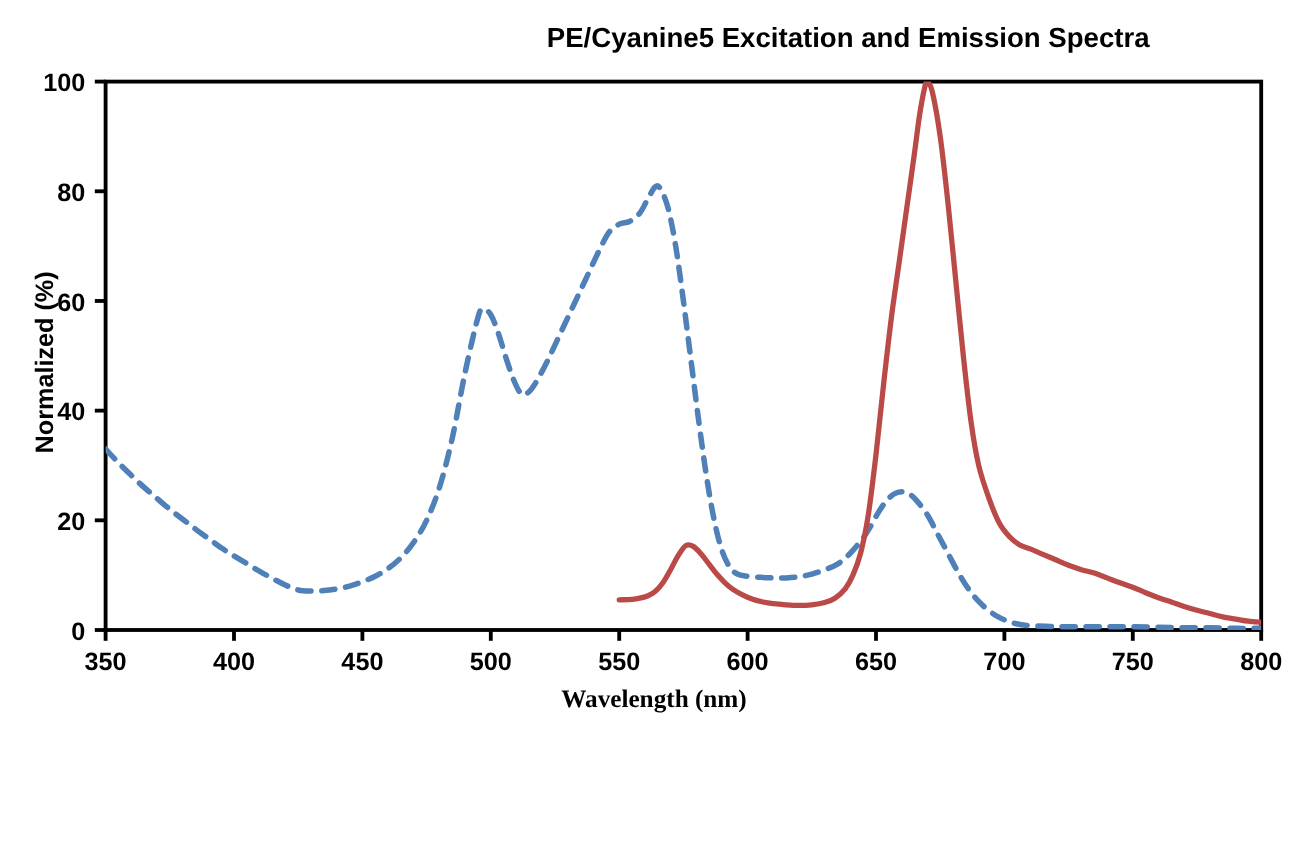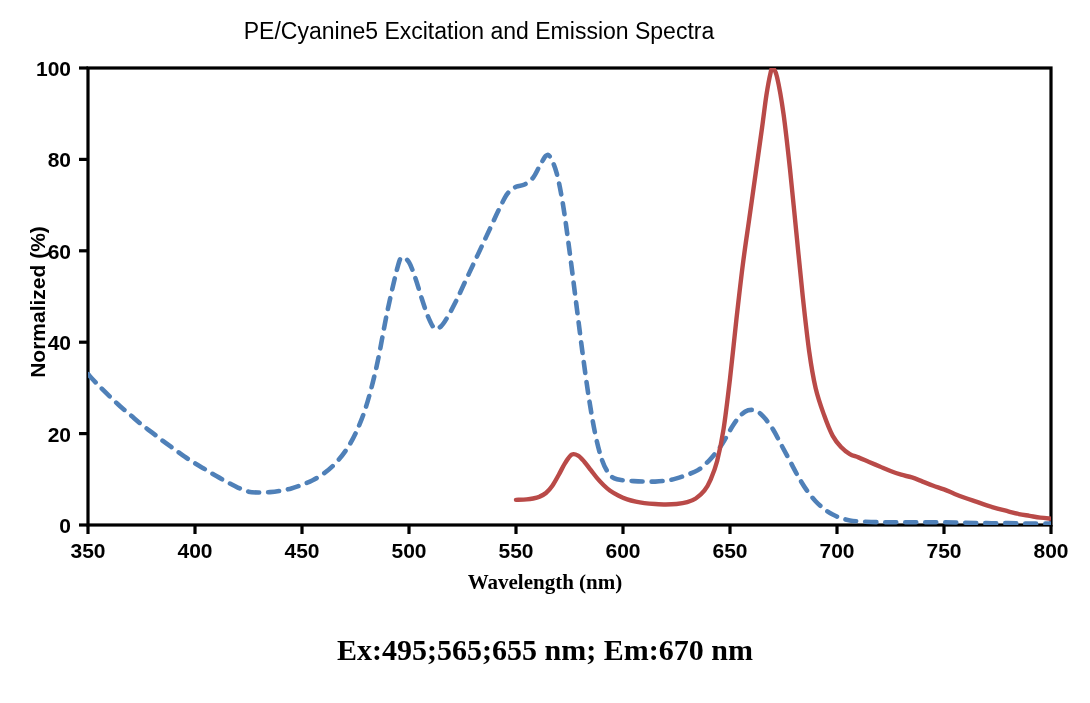--- a/index.html
+++ b/index.html
@@ -18,24 +18,24 @@
     position: absolute;
     left: 0; top: 0;
     width: 1090px;
     height: 703px;
   }
   .chart-title {
     position: absolute;
     left: 0;
     top: 18px;
     width: 958px;
-    text-align: center;
+    text-align: right;
     font-family: "Liberation Sans", sans-serif;
     font-size: 23px;
-    font-weight: normal;
+    font-weight: bold;
     color: #000000;
     letter-spacing: 0px;
   }
   .chart-caption {
     position: absolute;
     left: 0;
     top: 633px;
     width: 1090px;
     text-align: center;
     font-family: "Liberation Serif", serif;
@@ -132,15 +132,14 @@
         <clipPath id="plotclip">
           <rect x="88" y="68" width="963" height="457"></rect>
         </clipPath>
       </defs>
       <path d="M 88.00 374.19 C 89.78 376.09, 95.13 381.96, 98.70 385.62 C 102.27 389.27, 105.83 392.70, 109.40 396.13 C 112.97 399.55, 116.53 402.98, 120.10 406.18 C 123.67 409.38, 127.23 412.27, 130.80 415.32 C 134.37 418.37, 137.93 421.57, 141.50 424.46 C 145.07 427.35, 148.63 429.94, 152.20 432.69 C 155.77 435.43, 159.33 438.25, 162.90 440.91 C 166.47 443.58, 170.03 446.09, 173.60 448.68 C 177.17 451.27, 180.73 454.01, 184.30 456.45 C 187.87 458.89, 191.43 461.10, 195.00 463.31 C 198.57 465.51, 202.13 467.57, 205.70 469.70 C 209.27 471.84, 212.83 474.04, 216.40 476.10 C 219.97 478.16, 223.53 480.14, 227.10 482.04 C 230.67 483.95, 234.23 485.93, 237.80 487.53 C 241.37 489.13, 244.93 490.80, 248.50 491.64 C 252.07 492.48, 255.63 492.48, 259.20 492.55 C 262.77 492.63, 266.33 492.40, 269.90 492.10 C 273.47 491.79, 277.03 491.33, 280.60 490.73 C 284.17 490.12, 287.73 489.43, 291.30 488.44 C 294.87 487.45, 298.43 486.15, 302.00 484.78 C 305.57 483.41, 309.13 482.04, 312.70 480.21 C 316.27 478.39, 319.83 476.41, 323.40 473.82 C 326.97 471.23, 330.53 468.33, 334.10 464.68 C 337.67 461.02, 341.23 457.06, 344.80 451.88 C 348.37 446.70, 351.93 441.22, 355.50 433.60 C 359.07 425.98, 362.63 417.61, 366.20 406.18 C 369.77 394.75, 373.33 381.05, 376.90 365.05 C 380.47 349.06, 384.03 326.97, 387.60 310.21 C 391.17 293.45, 395.80 273.27, 398.30 264.51 C 400.80 255.75, 400.80 258.04, 402.58 257.66 C 404.36 257.27, 406.86 258.80, 409.00 262.23 C 411.14 265.65, 413.28 272.13, 415.42 278.22 C 417.56 284.31, 419.70 292.31, 421.84 298.78 C 423.98 305.26, 426.12 312.11, 428.26 317.06 C 430.40 322.02, 432.54 326.97, 434.68 328.49 C 436.82 330.01, 438.96 328.11, 441.10 326.21 C 443.24 324.30, 445.02 321.25, 447.52 317.06 C 450.02 312.88, 453.23 306.78, 456.08 301.07 C 458.93 295.36, 461.79 288.88, 464.64 282.79 C 467.49 276.70, 470.35 270.60, 473.20 264.51 C 476.05 258.42, 478.91 252.32, 481.76 246.23 C 484.61 240.14, 487.47 234.04, 490.32 227.95 C 493.17 221.86, 496.03 215.38, 498.88 209.67 C 501.73 203.96, 504.59 197.48, 507.44 193.68 C 510.29 189.87, 513.15 188.34, 516.00 186.82 C 518.85 185.30, 521.71 186.06, 524.56 184.54 C 527.41 183.01, 530.62 180.73, 533.12 177.68 C 535.62 174.63, 537.40 169.91, 539.54 166.25 C 541.68 162.60, 544.18 157.27, 545.96 155.74 C 547.74 154.22, 548.46 154.22, 550.24 157.11 C 552.02 160.01, 554.52 165.11, 556.66 173.11 C 558.80 181.11, 560.94 192.15, 563.08 205.10 C 565.22 218.05, 567.36 234.81, 569.50 250.80 C 571.64 266.80, 573.78 284.31, 575.92 301.07 C 578.06 317.83, 580.20 335.35, 582.34 351.34 C 584.48 367.34, 586.62 383.33, 588.76 397.04 C 590.90 410.75, 593.04 423.32, 595.18 433.60 C 597.32 443.88, 599.46 452.26, 601.60 458.74 C 603.74 465.21, 605.88 469.17, 608.02 472.44 C 610.16 475.72, 611.94 477.09, 614.44 478.39 C 616.94 479.68, 619.79 479.76, 623.00 480.21 C 626.21 480.67, 630.13 480.90, 633.70 481.13 C 637.27 481.36, 640.83 481.51, 644.40 481.58 C 647.97 481.66, 651.53 481.74, 655.10 481.58 C 658.67 481.43, 662.23 481.20, 665.80 480.67 C 669.37 480.14, 672.93 479.38, 676.50 478.39 C 680.07 477.40, 683.63 476.10, 687.20 474.73 C 690.77 473.36, 694.33 472.45, 697.90 470.16 C 701.47 467.88, 705.03 464.68, 708.60 461.02 C 712.17 457.36, 716.45 452.03, 719.30 448.22 C 722.15 444.42, 723.58 441.75, 725.72 438.17 C 727.86 434.59, 730.00 430.17, 732.14 426.75 C 734.28 423.32, 736.42 420.12, 738.56 417.61 C 740.70 415.09, 742.84 412.96, 744.98 411.66 C 747.12 410.37, 749.26 409.84, 751.40 409.84 C 753.54 409.84, 755.68 410.37, 757.82 411.66 C 759.96 412.96, 761.74 414.71, 764.24 417.61 C 766.74 420.50, 769.95 424.46, 772.80 429.03 C 775.65 433.60, 778.51 439.69, 781.36 445.02 C 784.21 450.36, 787.07 455.69, 789.92 461.02 C 792.77 466.35, 795.63 472.06, 798.48 477.01 C 801.33 481.97, 804.19 486.69, 807.04 490.73 C 809.89 494.76, 812.75 498.19, 815.60 501.24 C 818.45 504.28, 821.31 506.80, 824.16 509.00 C 827.01 511.21, 829.87 512.97, 832.72 514.49 C 835.57 516.01, 838.43 517.15, 841.28 518.14 C 844.13 519.14, 846.99 519.90, 849.84 520.43 C 852.69 520.96, 853.41 521.04, 858.40 521.34 C 863.39 521.65, 872.67 522.11, 879.80 522.26 C 886.93 522.41, 894.07 522.26, 901.20 522.26 C 908.33 522.26, 915.47 522.26, 922.60 522.26 C 929.73 522.26, 936.87 522.18, 944.00 522.26 C 951.13 522.33, 958.27 522.56, 965.40 522.72 C 972.53 522.87, 979.67 523.10, 986.80 523.17 C 993.93 523.25, 1001.07 523.10, 1008.20 523.17 C 1015.33 523.25, 1022.47 523.55, 1029.60 523.63 C 1036.73 523.71, 1047.43 523.63, 1051.00 523.63" fill="none" stroke="#4F80B8" stroke-width="4.6" stroke-linecap="round" stroke-linejoin="round" clip-path="url(#plotclip)" stroke-dasharray="11 9"></path>
       <path d="M 516.00 499.87 C 517.78 499.79, 523.85 499.64, 526.70 499.41 C 529.55 499.18, 530.98 498.95, 533.12 498.49 C 535.26 498.04, 537.40 497.58, 539.54 496.67 C 541.68 495.75, 543.82 494.84, 545.96 493.01 C 548.10 491.18, 550.24 488.74, 552.38 485.70 C 554.52 482.65, 556.66 478.54, 558.80 474.73 C 560.94 470.92, 563.08 466.20, 565.22 462.85 C 567.36 459.50, 569.50 455.84, 571.64 454.62 C 573.78 453.40, 575.92 454.32, 578.06 455.54 C 580.20 456.75, 582.34 459.50, 584.48 461.93 C 586.62 464.37, 588.76 467.42, 590.90 470.16 C 593.04 472.90, 595.18 475.87, 597.32 478.39 C 599.46 480.90, 601.60 483.18, 603.74 485.24 C 605.88 487.30, 607.66 488.97, 610.16 490.73 C 612.66 492.48, 615.87 494.30, 618.72 495.75 C 621.57 497.20, 624.43 498.42, 627.28 499.41 C 630.13 500.40, 632.99 501.08, 635.84 501.69 C 638.69 502.30, 641.19 502.68, 644.40 503.06 C 647.61 503.44, 651.53 503.75, 655.10 503.98 C 658.67 504.21, 662.23 504.44, 665.80 504.44 C 669.37 504.44, 672.93 504.36, 676.50 503.98 C 680.07 503.60, 683.99 503.06, 687.20 502.15 C 690.41 501.24, 692.91 500.40, 695.76 498.49 C 698.61 496.59, 701.82 493.92, 704.32 490.73 C 706.82 487.53, 708.60 484.25, 710.74 479.30 C 712.88 474.35, 715.02 469.40, 717.16 461.02 C 719.30 452.64, 721.44 442.74, 723.58 429.03 C 725.72 415.32, 727.86 397.04, 730.00 378.76 C 732.14 360.48, 734.28 338.39, 736.42 319.35 C 738.56 300.31, 740.70 281.27, 742.84 264.51 C 744.98 247.75, 747.12 234.04, 749.26 218.81 C 751.40 203.58, 753.54 188.34, 755.68 173.11 C 757.82 157.88, 760.32 140.36, 762.10 127.41 C 763.88 114.46, 764.95 104.56, 766.38 95.42 C 767.81 86.28, 769.59 77.14, 770.66 72.57 C 771.73 68.00, 771.73 67.24, 772.80 68.00 C 773.87 68.76, 775.30 69.52, 777.08 77.14 C 778.86 84.76, 781.36 98.47, 783.50 113.70 C 785.64 128.93, 787.78 148.74, 789.92 168.54 C 792.06 188.34, 794.20 211.19, 796.34 232.52 C 798.48 253.85, 800.62 276.70, 802.76 296.50 C 804.90 316.30, 807.04 336.11, 809.18 351.34 C 811.32 366.57, 813.10 377.24, 815.60 387.90 C 818.10 398.56, 821.31 407.32, 824.16 415.32 C 827.01 423.32, 829.87 430.55, 832.72 435.88 C 835.57 441.22, 838.43 444.26, 841.28 447.31 C 844.13 450.36, 846.99 452.49, 849.84 454.17 C 852.69 455.84, 855.19 456.07, 858.40 457.36 C 861.61 458.66, 865.53 460.41, 869.10 461.93 C 872.67 463.46, 876.23 464.98, 879.80 466.50 C 883.37 468.03, 886.93 469.70, 890.50 471.07 C 894.07 472.44, 897.63 473.66, 901.20 474.73 C 904.77 475.80, 908.33 476.33, 911.90 477.47 C 915.47 478.61, 919.03 480.21, 922.60 481.58 C 926.17 482.96, 929.73 484.40, 933.30 485.70 C 936.87 486.99, 940.43 487.98, 944.00 489.35 C 947.57 490.72, 951.13 492.48, 954.70 493.92 C 958.27 495.37, 961.83 496.74, 965.40 498.04 C 968.97 499.33, 972.53 500.47, 976.10 501.69 C 979.67 502.91, 983.23 504.21, 986.80 505.35 C 990.37 506.49, 993.93 507.56, 997.50 508.55 C 1001.07 509.54, 1004.63 510.38, 1008.20 511.29 C 1011.77 512.20, 1015.33 513.27, 1018.90 514.03 C 1022.47 514.79, 1026.03 515.25, 1029.60 515.86 C 1033.17 516.47, 1036.73 517.23, 1040.30 517.69 C 1043.87 518.14, 1049.22 518.45, 1051.00 518.60" fill="none" stroke="#B94A48" stroke-width="4.4" stroke-linecap="round" stroke-linejoin="round" clip-path="url(#plotclip)"></path>
     </svg>
 
   <div class="xaxis-label">Wavelength (nm)</div>
 
-  <div class="chart-caption">Ex:495;565;655 nm; Em:670 nm</div>
 
 </div>
 
 </body></html>

